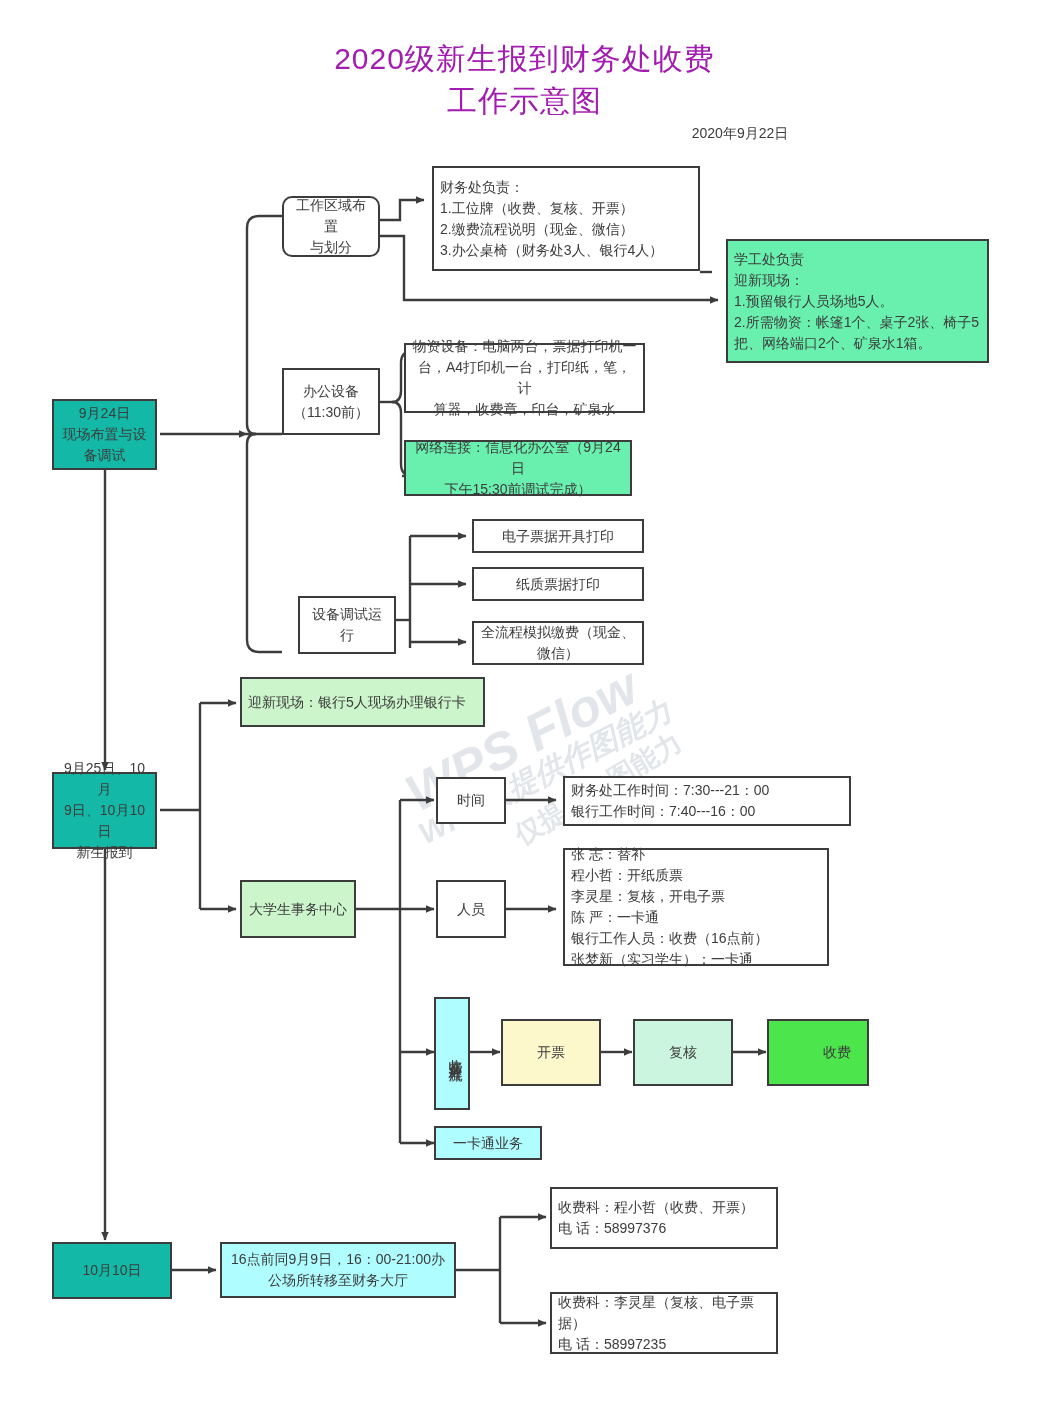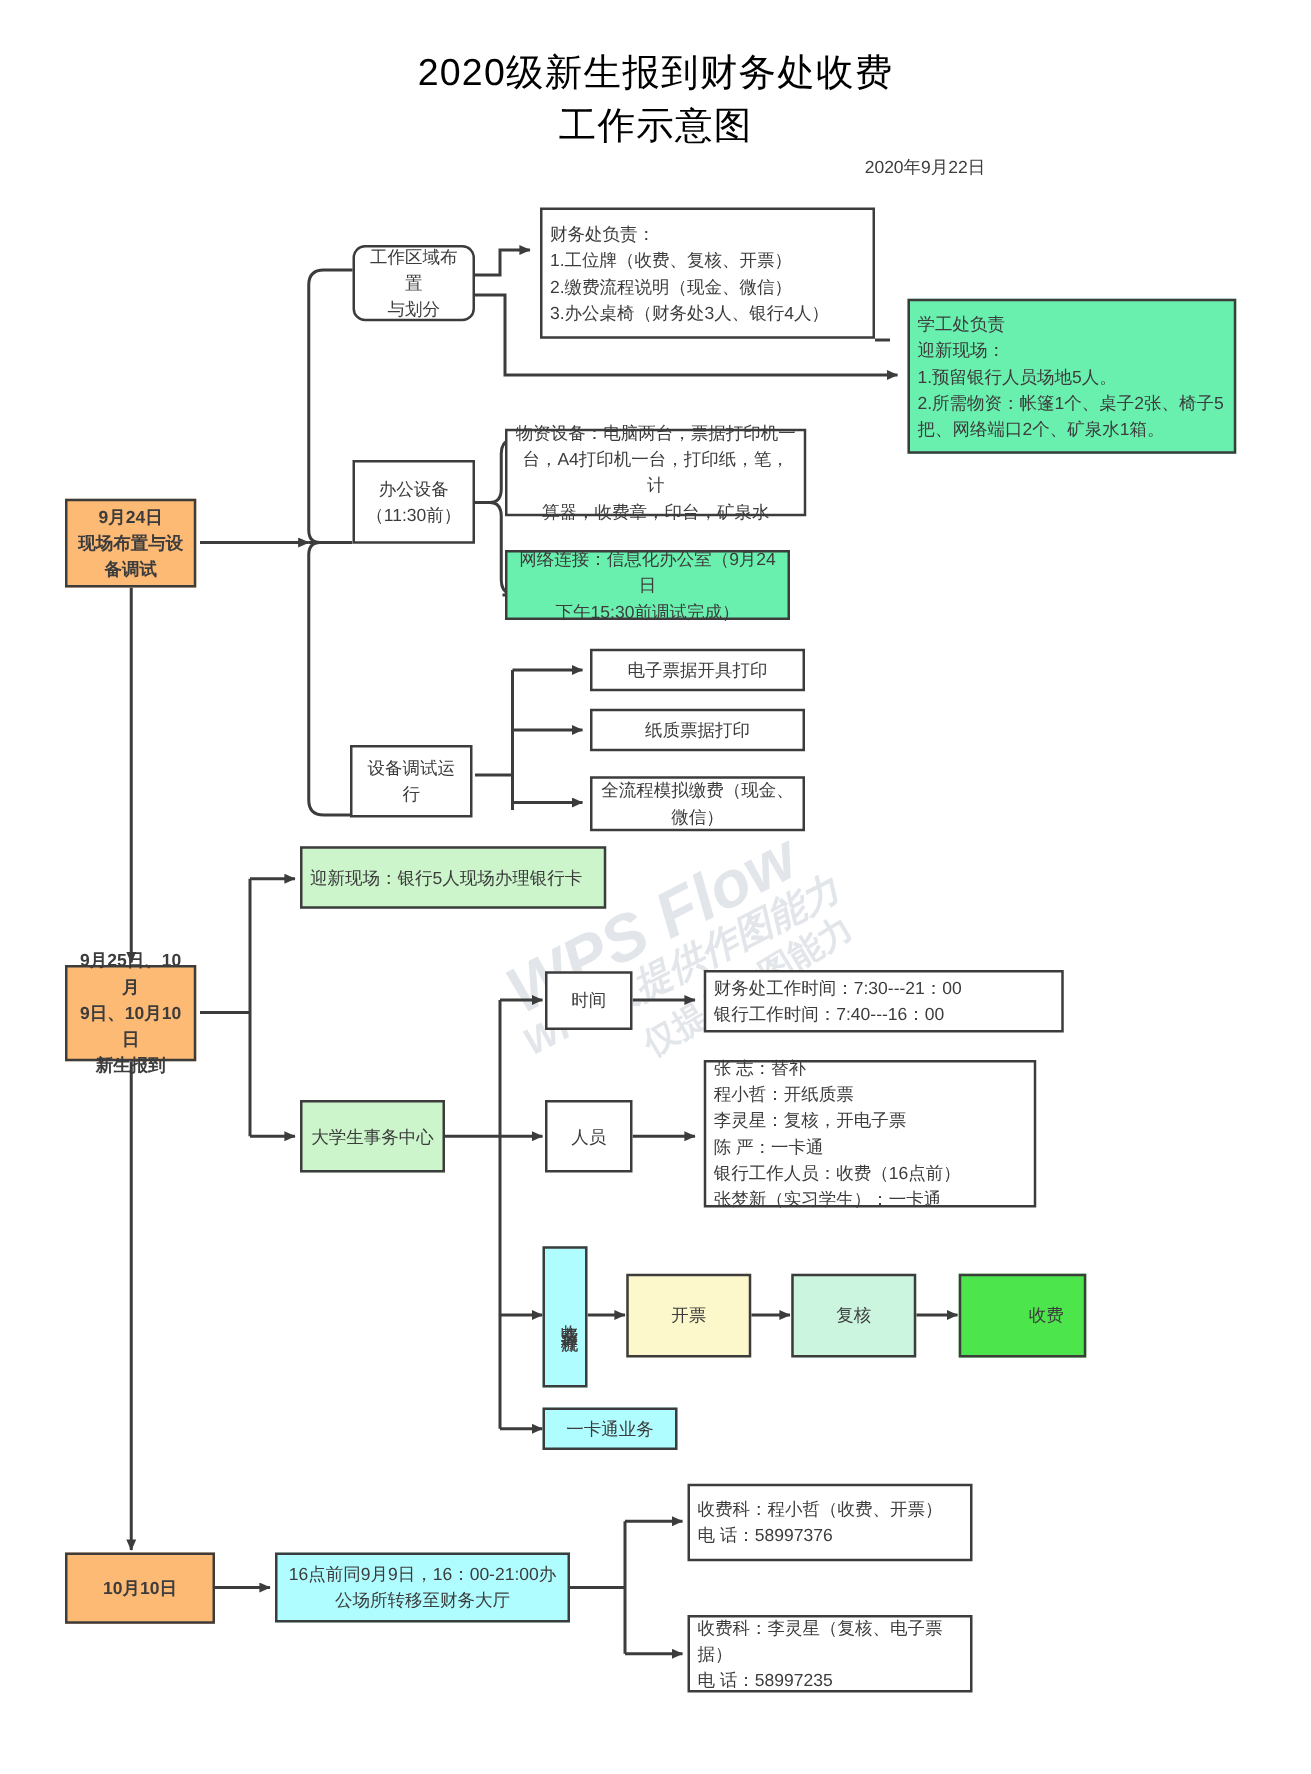--- a/index.html
+++ b/index.html
@@ -55,21 +55,21 @@
     pointer-events:none;
   }
   
   .title{
     position:absolute;
     left:0; top:38px;
     width:1049px;
     text-align:center;
     font-size:30px;
     line-height:42px;
-    color:#000000;
+    color:#a21caf;
     letter-spacing:1px;
     z-index:4;
   }
   .title .l2{display:block;}
   .subdate{
     position:absolute;
     left:640px; top:125px;
     width:200px;
     text-align:center;
     font-size:14px;
@@ -100,21 +100,21 @@
   .node.rounded{border-radius:10px;}
   .node .txt{white-space:pre-line;width:100%;}
   .node.vert{
     writing-mode:vertical-rl;
     text-orientation:upright;
     letter-spacing:2px;
     padding:6px 2px;
   }
   .node.vert .txt{white-space:pre-line;}
   
-  .f-yellow{background:#fdba74;font-weight:bold;}
+  .f-yellow{background:#14b8a6;}
   .f-pyellow{background:#fdf8cc;}
   .f-mint{background:#69f0ae;}
   .f-lgreen{background:#ccf5cc;}
   .f-pmint{background:#ccf5e0;}
   .f-green{background:#4ce64c;}
   .f-cyan{background:#affdff;}
 </style>
 </head>
 <body>
 
@@ -241,21 +241,21 @@
     <span class="txt">物资设备：电脑两台，票据打印机一
 台，A4打印机一台，打印纸，笔，计
 算器，收费章，印台，矿泉水</span>
   </div>
 
   <div class="node f-mint" style="left:404px;top:440px;width:228px;height:56px;">
     <span class="txt">网络连接：信息化办公室（9月24日
 下午15:30前调试完成）</span>
   </div>
 
-  <div class="node" style="left:280px;top:596px;width:98px;height:58px;">
+  <div class="node" style="left:298px;top:596px;width:98px;height:58px;">
     <span class="txt">设备调试运行</span>
   </div>
 
   <div class="node" style="left:472px;top:519px;width:172px;height:34px;">
     <span class="txt">电子票据开具打印</span>
   </div>
 
   <div class="node" style="left:472px;top:567px;width:172px;height:34px;">
     <span class="txt">纸质票据打印</span>
   </div>

